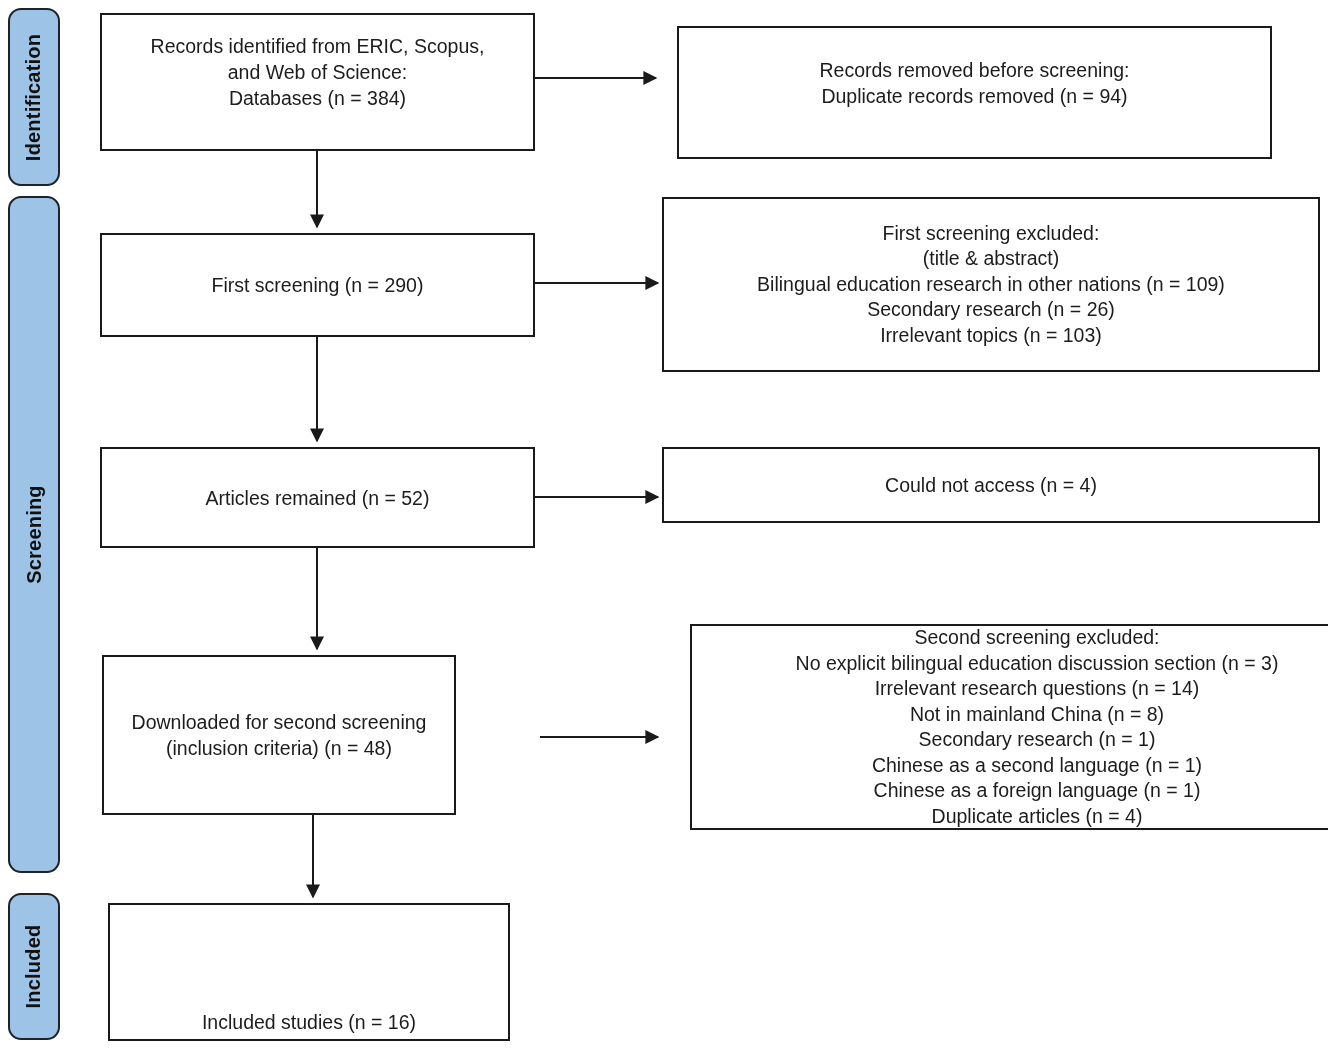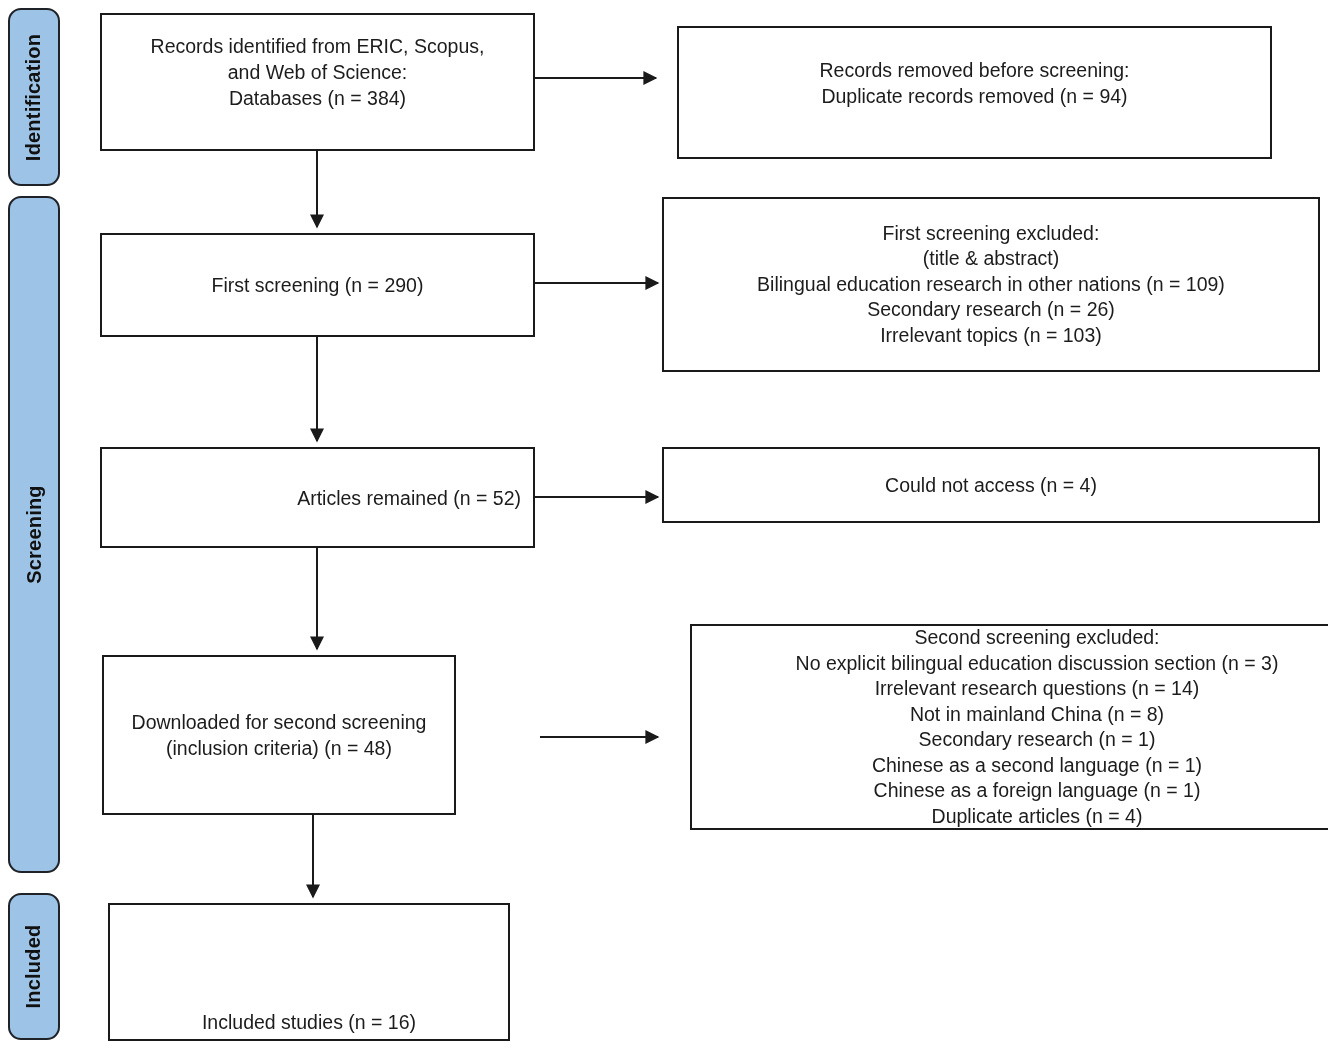--- a/index.html
+++ b/index.html
@@ -27,21 +27,21 @@
     box-sizing:border-box;
     display:flex;align-items:center;justify-content:center;
     text-align:center;
     font-size:19.5px;line-height:26px;
     padding:4px 12px;
   }
   .box-text{white-space:pre-line;}
   .lift{padding-bottom:24px;}
   .b1{left:100px;top:13px;width:435px;height:138px;}
   .b2{left:100px;top:233px;width:435px;height:104px;}
-  .b3{left:100px;top:447px;width:435px;height:101px;justify-content:flex-end;}
+  .b3{left:100px;top:447px;width:435px;height:101px;}
   .b4{left:102px;top:655px;width:354px;height:160px;}
   .b5{left:108px;top:903px;width:402px;height:138px;align-items:flex-end;}
   .r1{left:677px;top:10px;width:595px;height:133px;margin-top:16px;}
   .r2{left:662px;top:197px;width:658px;height:175px;}
   .r3{left:662px;top:447px;width:658px;height:76px;}
   .r4{left:690px;top:624px;width:658px;height:206px;padding-left:48px;}
   .r2 .box-text,.r4 .box-text{line-height:25.5px;}
   .stage{
     position:absolute;left:8px;width:52px;
     background:var(--stage-fill);

